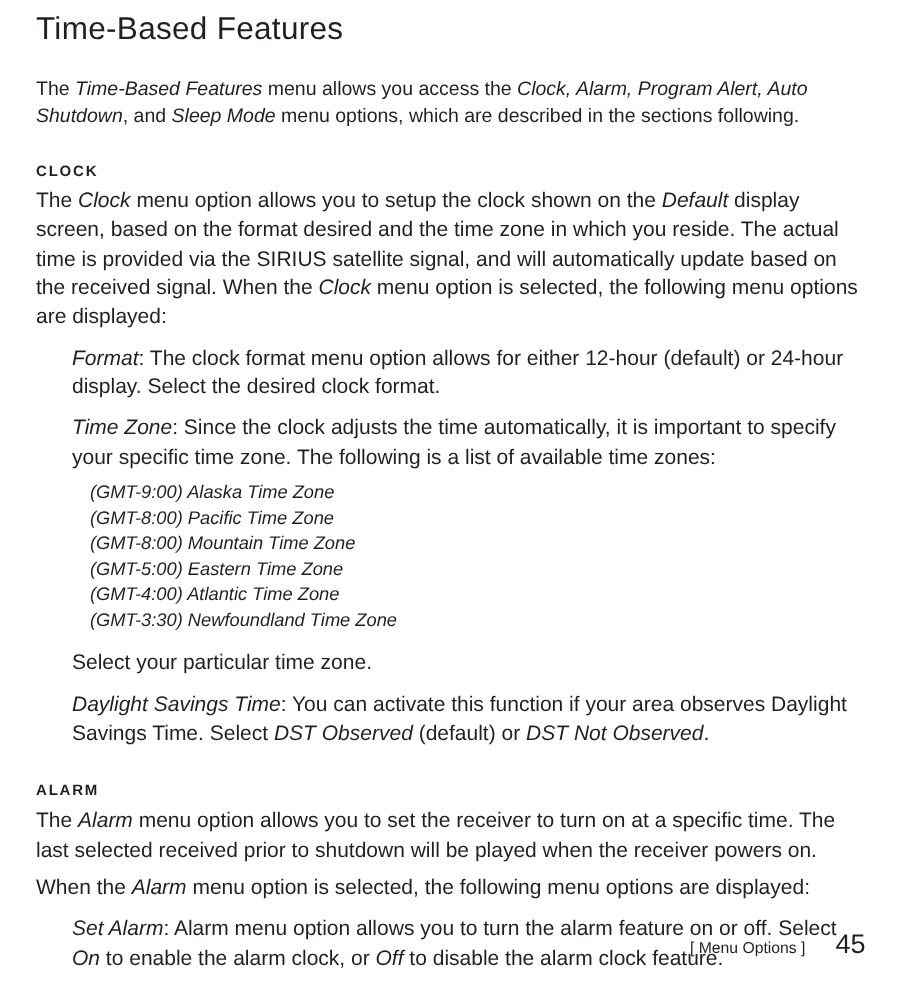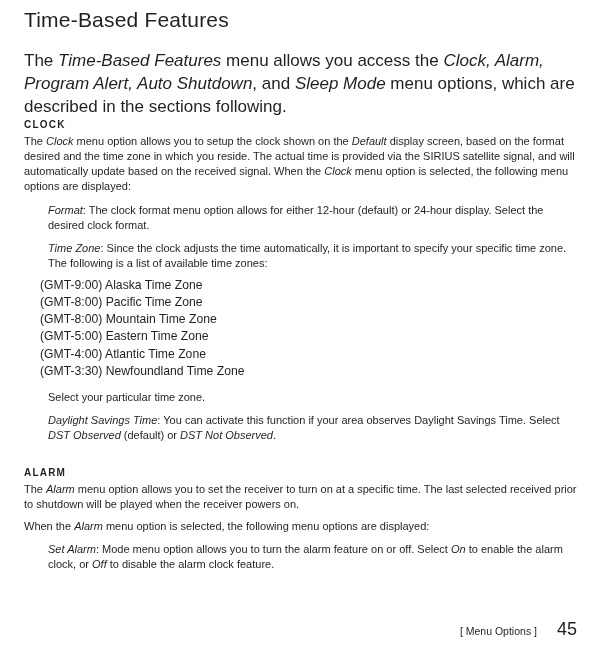--- a/index.html
+++ b/index.html
@@ -12,42 +12,44 @@
     padding: 8px 22px 18px 24px;
     position: relative;
   }
   .title {
     font-size: 21px;
     font-weight: normal;
     letter-spacing: 0.2px;
     margin-bottom: 18px;
   }
   .intro {
-    font-size: 17px;
+    font-size: 13px;
     line-height: 1.35;
+    margin-bottom: 24px;
   }
   .section-header {
     font-size: 10px;
     font-weight: bold;
     letter-spacing: 1.2px;
     text-transform: uppercase;
     margin-bottom: 4px;
   }
   .body-text {
-    font-size: 11px;
+    font-size: 14px;
     line-height: 1.38;
     margin-bottom: 4px;
   }
   .indented {
     margin-left: 24px;
     margin-top: 8px;
   }
   .indented2 {
-    margin-left: 16px;
+    margin-left: 36px;
     margin-top: 6px;
+    font-style: italic;
   }
   .tz-line {
     font-size: 12.2px;
     line-height: 1.4;
   }
   .spacer-lg { height: 20px; }
   em.it { font-style: italic; }
   .footer {
     position: absolute;
     bottom: 14px;
@@ -108,19 +110,19 @@
 
 <div class="body-text">
   <span>The </span><em class="it">Alarm</em><span> menu option allows you to set the receiver to turn on at a specific time. The last selected received prior to shutdown will be played when the receiver powers on.</span>
 </div>
 
 <div class="body-text" style="margin-top:6px">
   <span>When the </span><em class="it">Alarm</em><span> menu option is selected, the following menu options are displayed:</span>
 </div>
 
 <div class="body-text indented">
-  <em class="it">Set Alarm</em><span>: Mode menu option allows you to turn the alarm feature on or off. Select </span><em class="it">On</em><span> to enable the alarm clock, or </span><em class="it">Off</em><span> to disable the alarm clock feature.</span>
+  <em class="it">Set Alarm</em><span>: Alarm menu option allows you to turn the alarm feature on or off. Select </span><em class="it">On</em><span> to enable the alarm clock, or </span><em class="it">Off</em><span> to disable the alarm clock feature.</span>
 </div>
 
 <div class="footer">
   <span class="label">[ Menu Options ]</span>
   <span class="pagenum">45</span>
 </div>
 
 </body></html>

